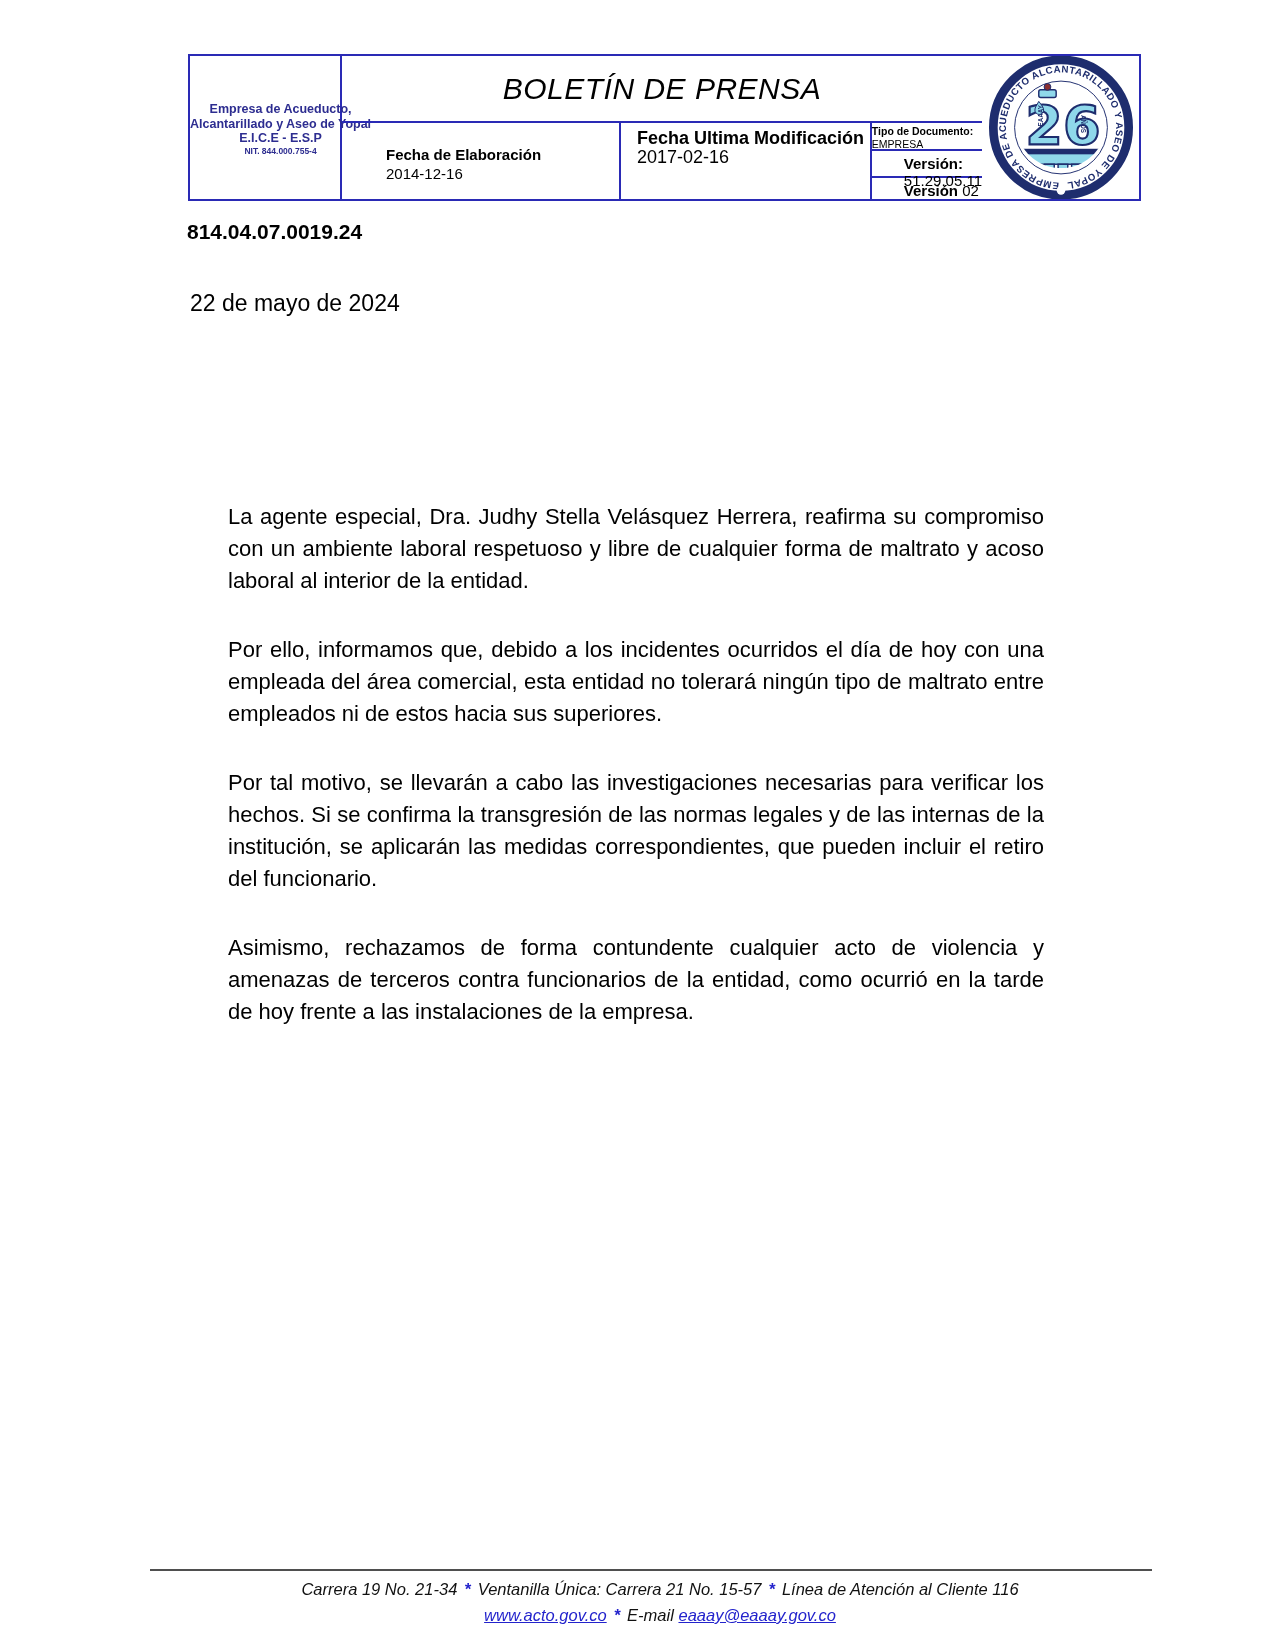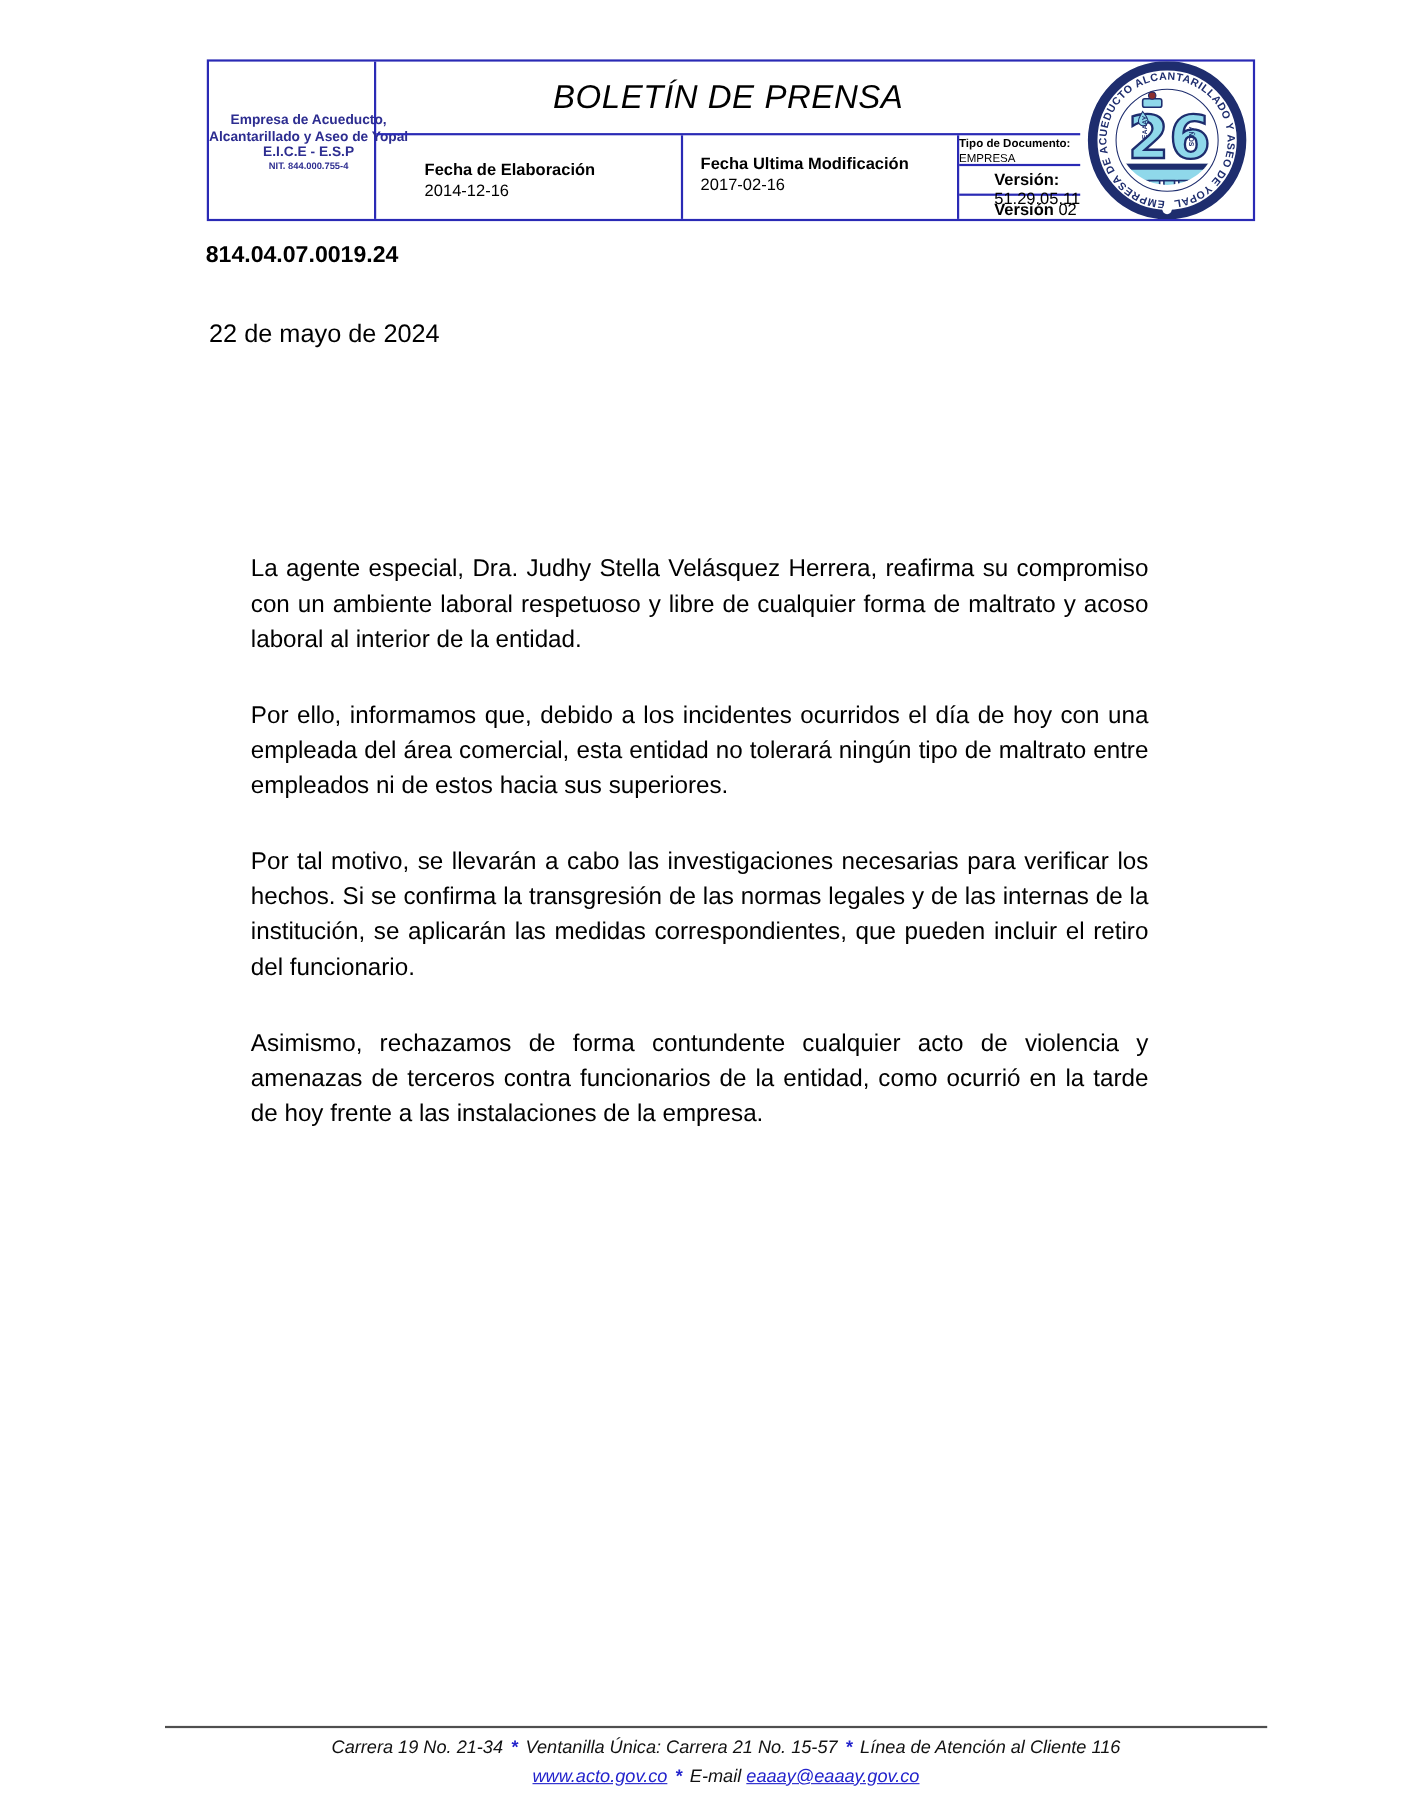--- a/index.html
+++ b/index.html
@@ -46,21 +46,21 @@
     display: flex; align-items: center; justify-content: center;
     font-size: 30px; font-style: italic; letter-spacing: 0.5px;
   }
   .mid-bottom { flex: 1; display: flex; }
   .fecha-cell-1 {
     width: 286px; border-right: 2px solid var(--table_border);
     padding: 22px 0 0 44px; font-size: 15px; line-height: 19px;
   }
   .fecha-cell-2 {
     width: 258px; border-right: 2px solid var(--table_border);
-    padding: 17px 0 0 16px; font-size: 15px; line-height: 19px;
+    padding: 6px 0 0 16px; font-size: 18px; line-height: 19px;
   }
   .fecha-label { font-weight: bold; }
   .tipo-col { flex: 1; display: flex; flex-direction: column; }
   .tipo-row-1 {
     height: 28px; border-bottom: 2px solid var(--table_border);
     text-align: left; font-size: 10.5px; line-height: 12.5px; padding-top: 2px;
   }
   .tipo-row-1 .tl { font-weight: bold; }
   .tipo-row-2 {
     height: 27px; border-bottom: 2px solid var(--table_border);

